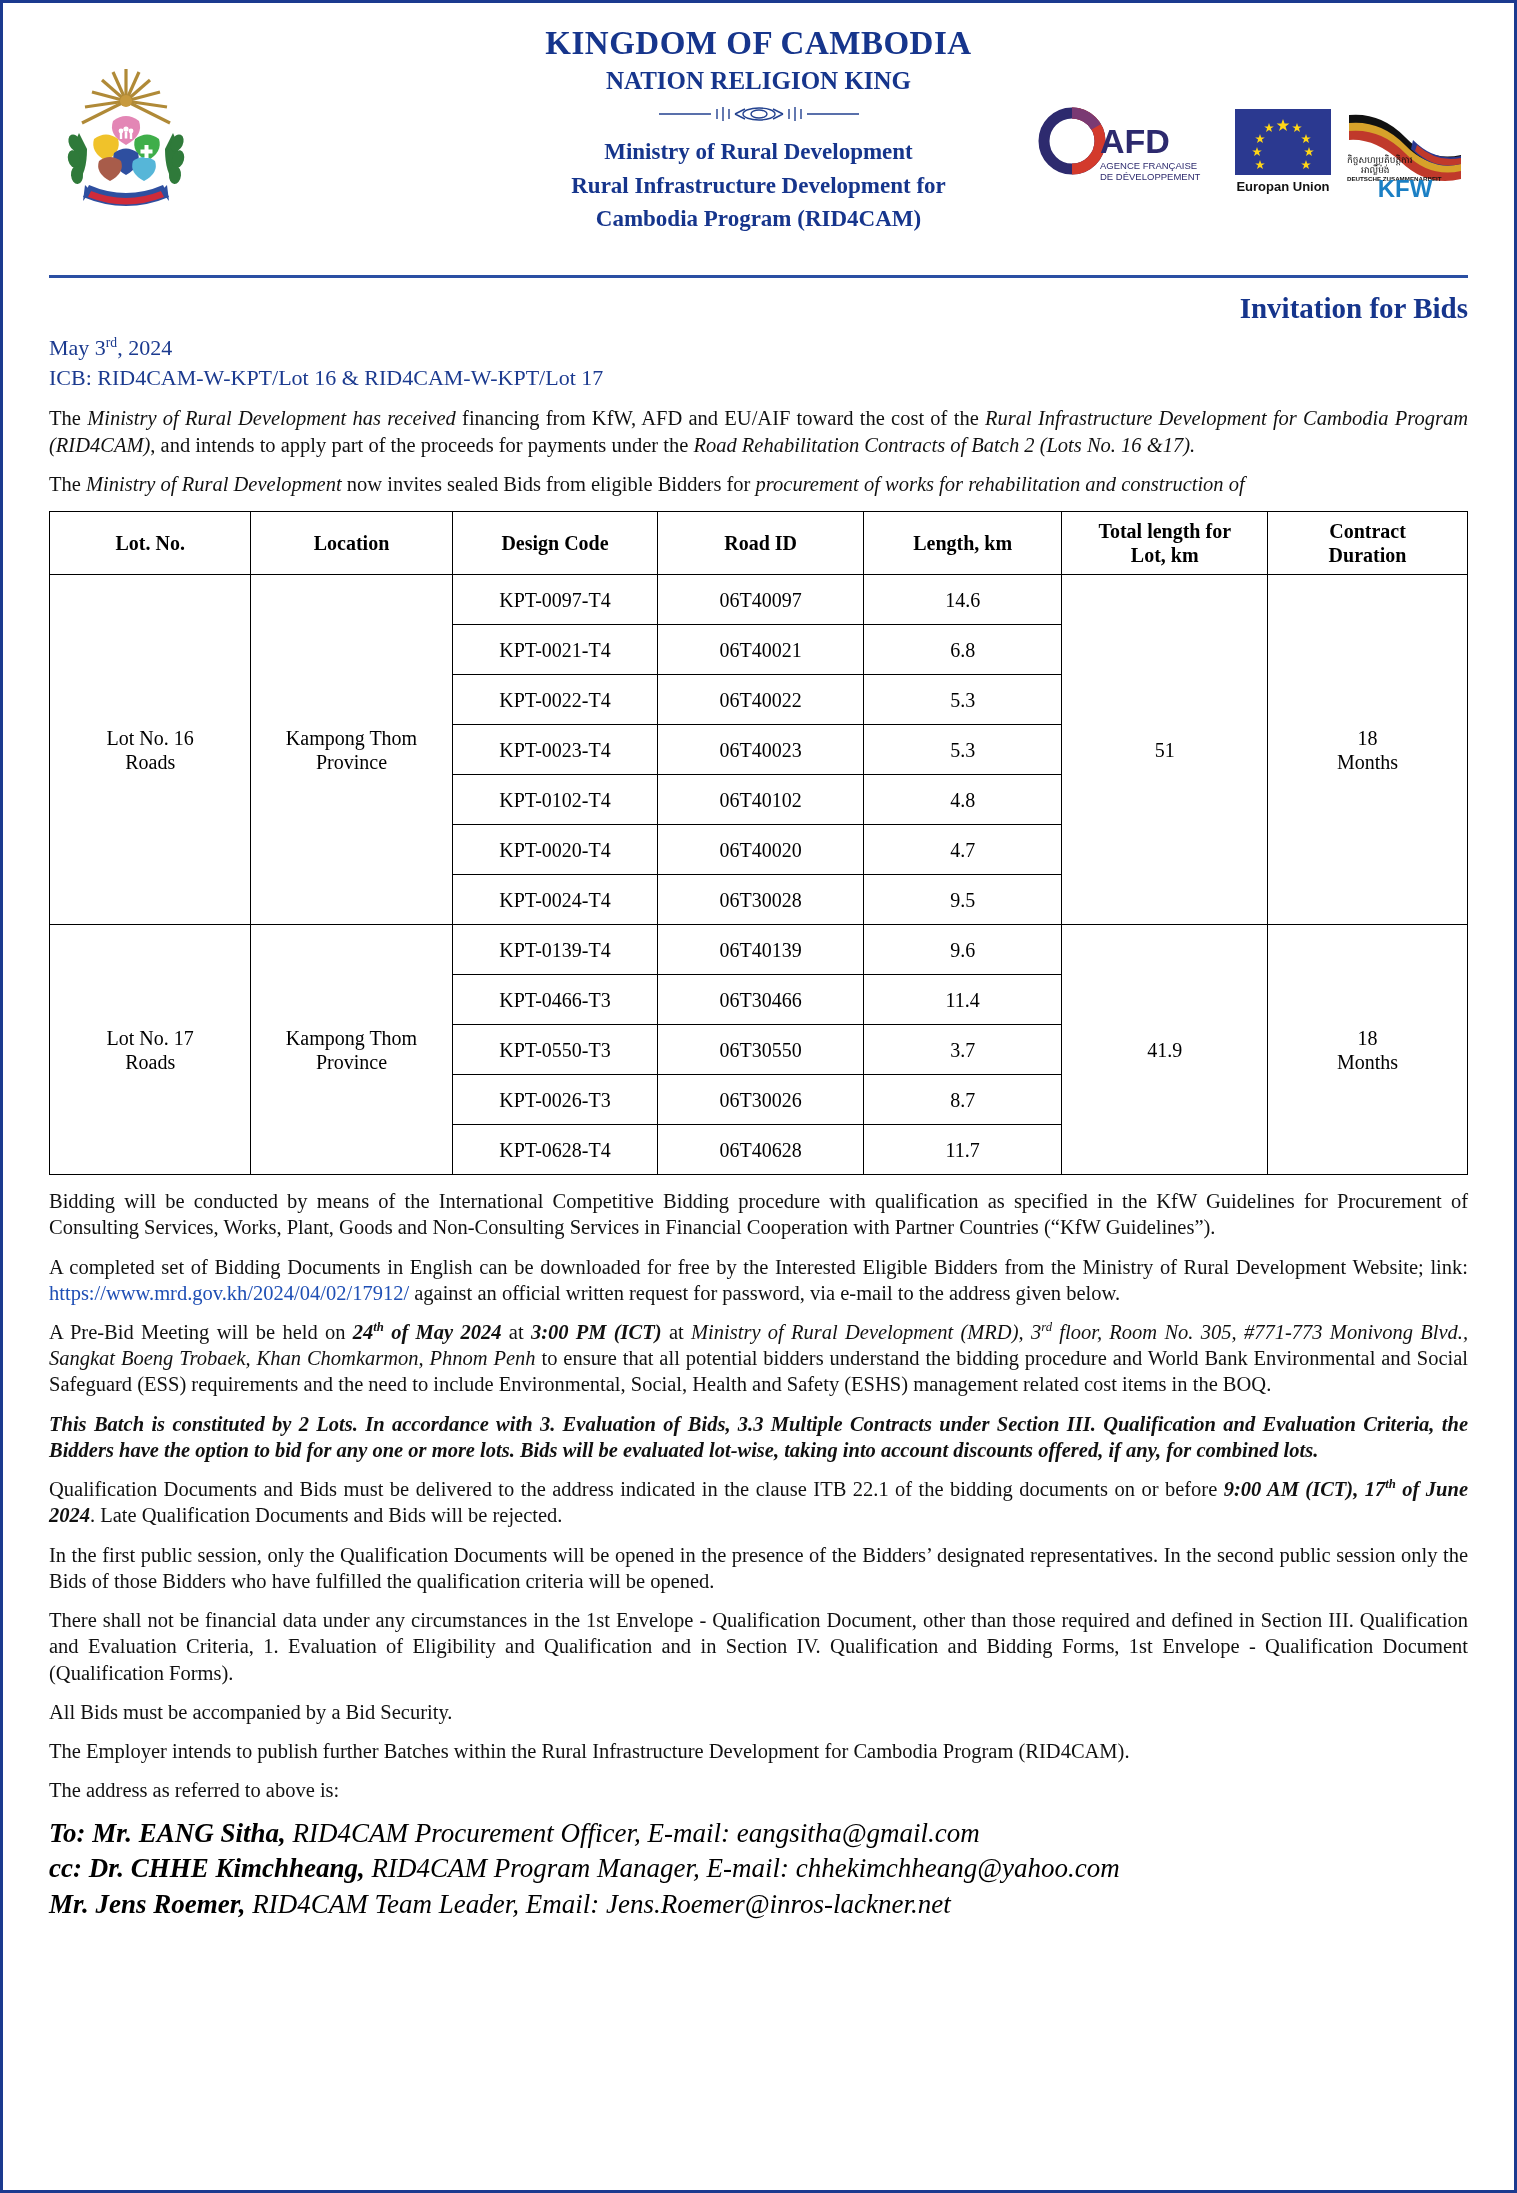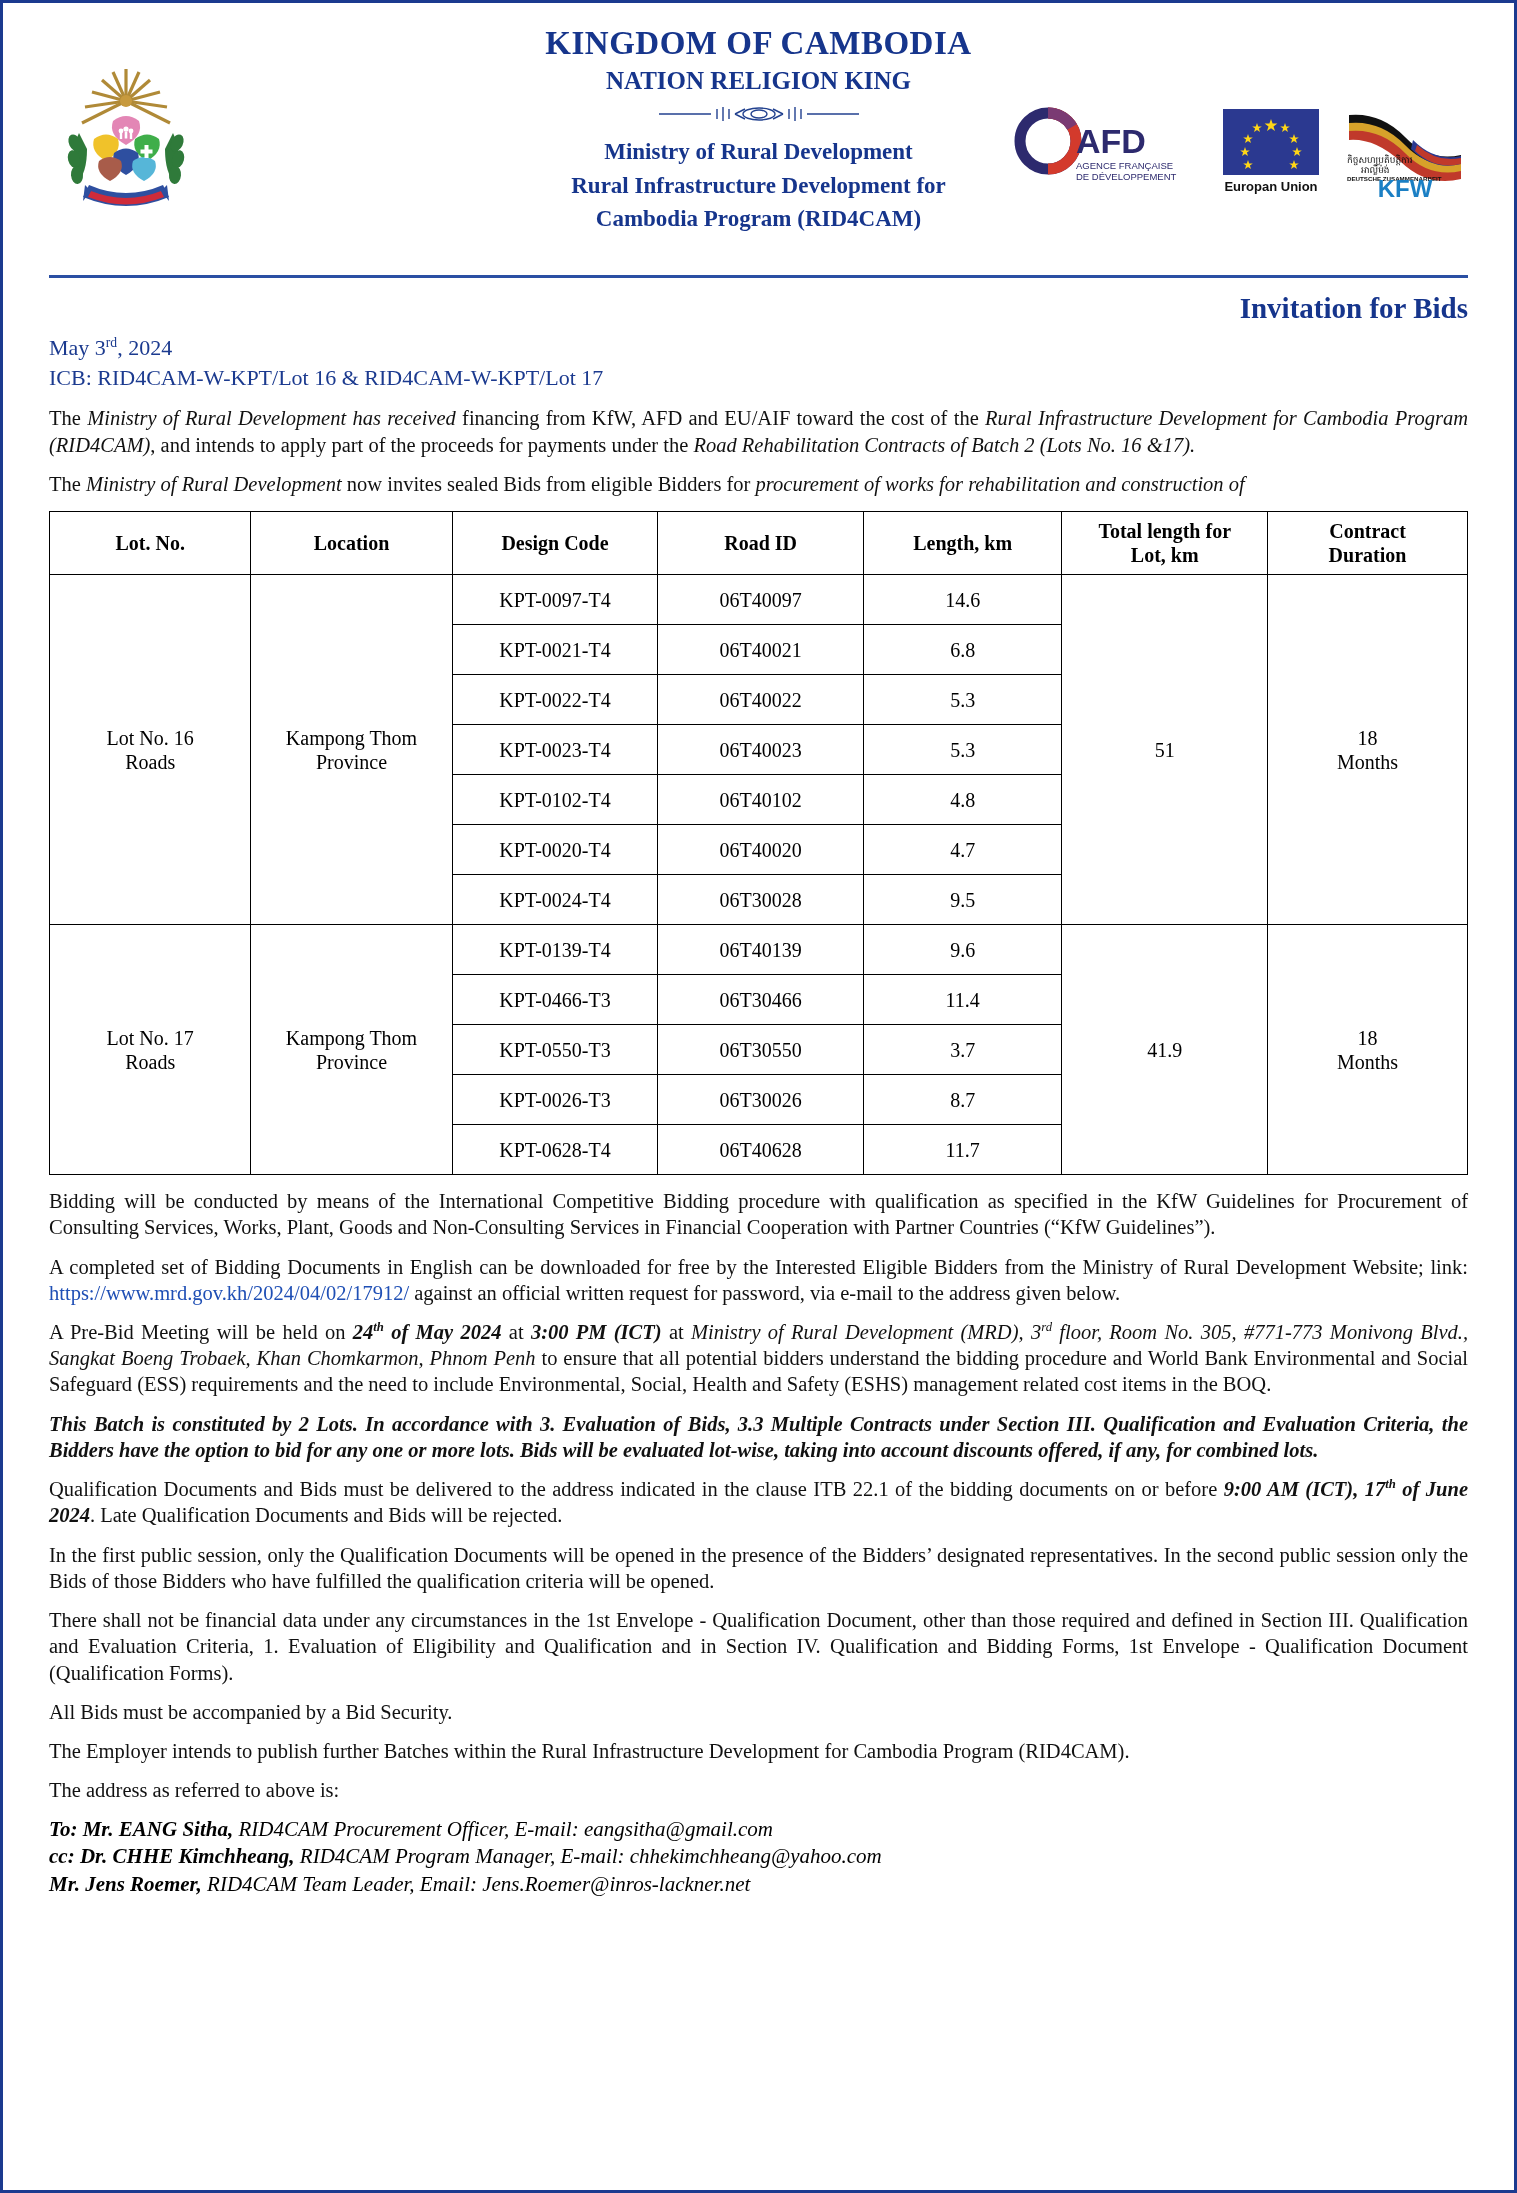--- a/index.html
+++ b/index.html
@@ -69,21 +69,21 @@
     color: #16358c;
     line-height: 1.45;
     margin-top: 6px;
   }
   .logos {
     position: absolute;
     right: 0px;
     top: 88px;
     display: flex;
     align-items: flex-start;
-    gap: 22px;
+    gap: 10px;
   }
   .logo-afd { width: 185px; height: 80px; }
   .logo-eu  { width: 100px; height: 92px; }
   .logo-kfw { width: 125px; height: 92px; }
 
   .hrule {
     border: none;
     border-top: 3px solid #2a4fa3;
     margin: 6px 0 0 0;
   }
@@ -142,21 +142,21 @@
   .col-code  { width: 14.5%; }
   .col-road  { width: 14.5%; }
   .col-len   { width: 14.0%; }
   .col-total { width: 14.5%; }
   .col-dur   { width: 14.1%; }
   .lot-sep td, .lot-sep th { border-top: 3px solid #000; }
 
   
   .contacts {
     margin-top: 12px;
-    font-size: 21px;
+    font-size: 27px;
     line-height: 1.33;
   }
   .contacts div { white-space: nowrap; }
 </style>
 </head>
 <body>
 
 <div class="page">
 <div class="inner">
 

